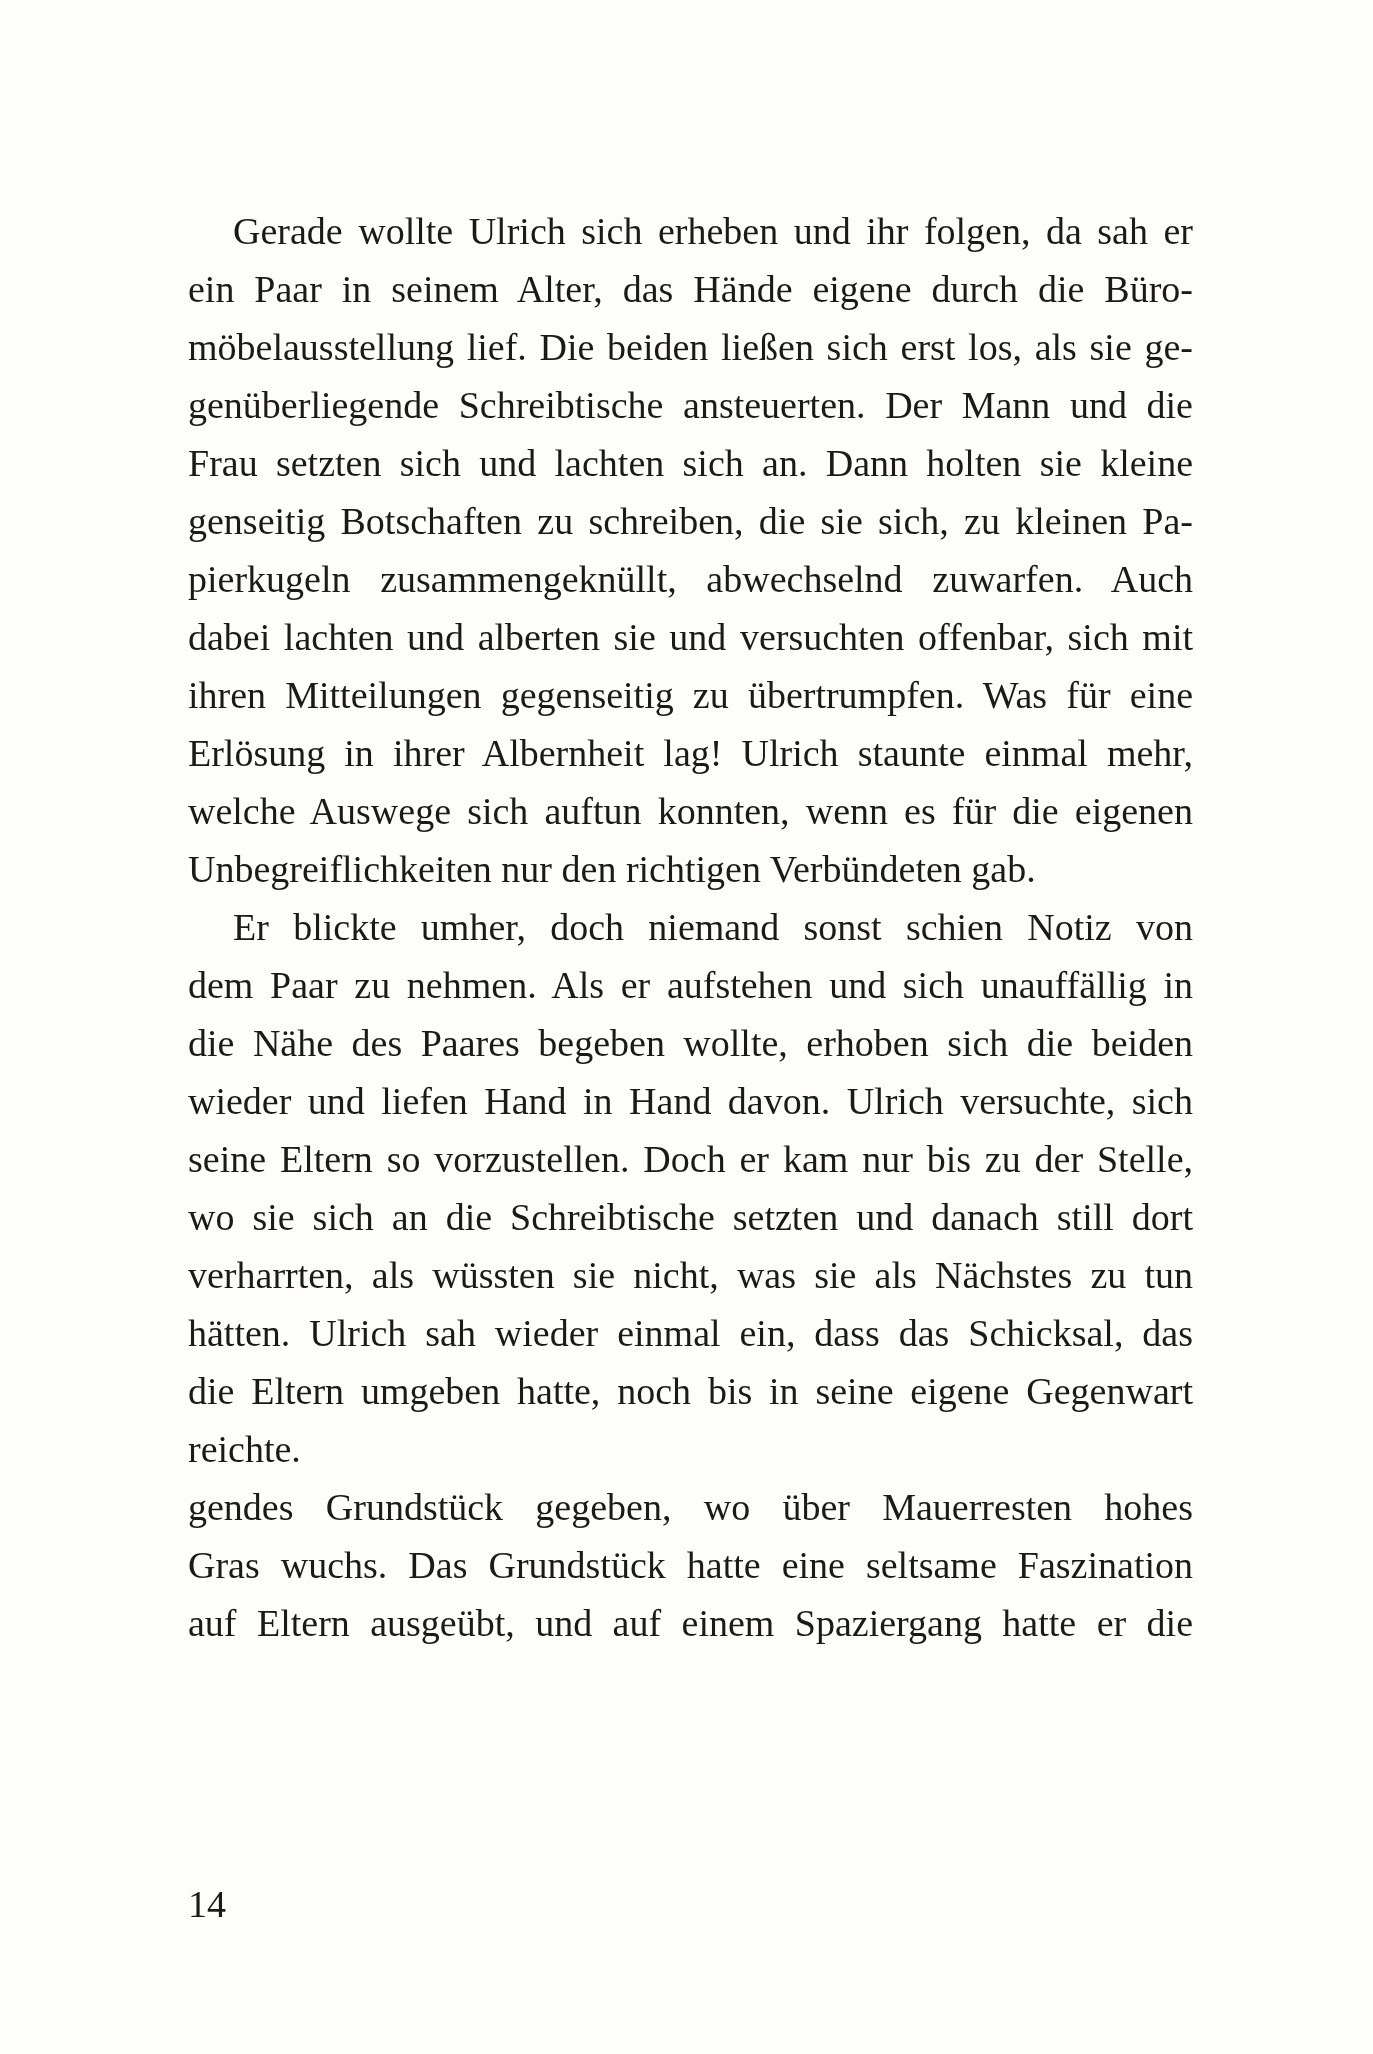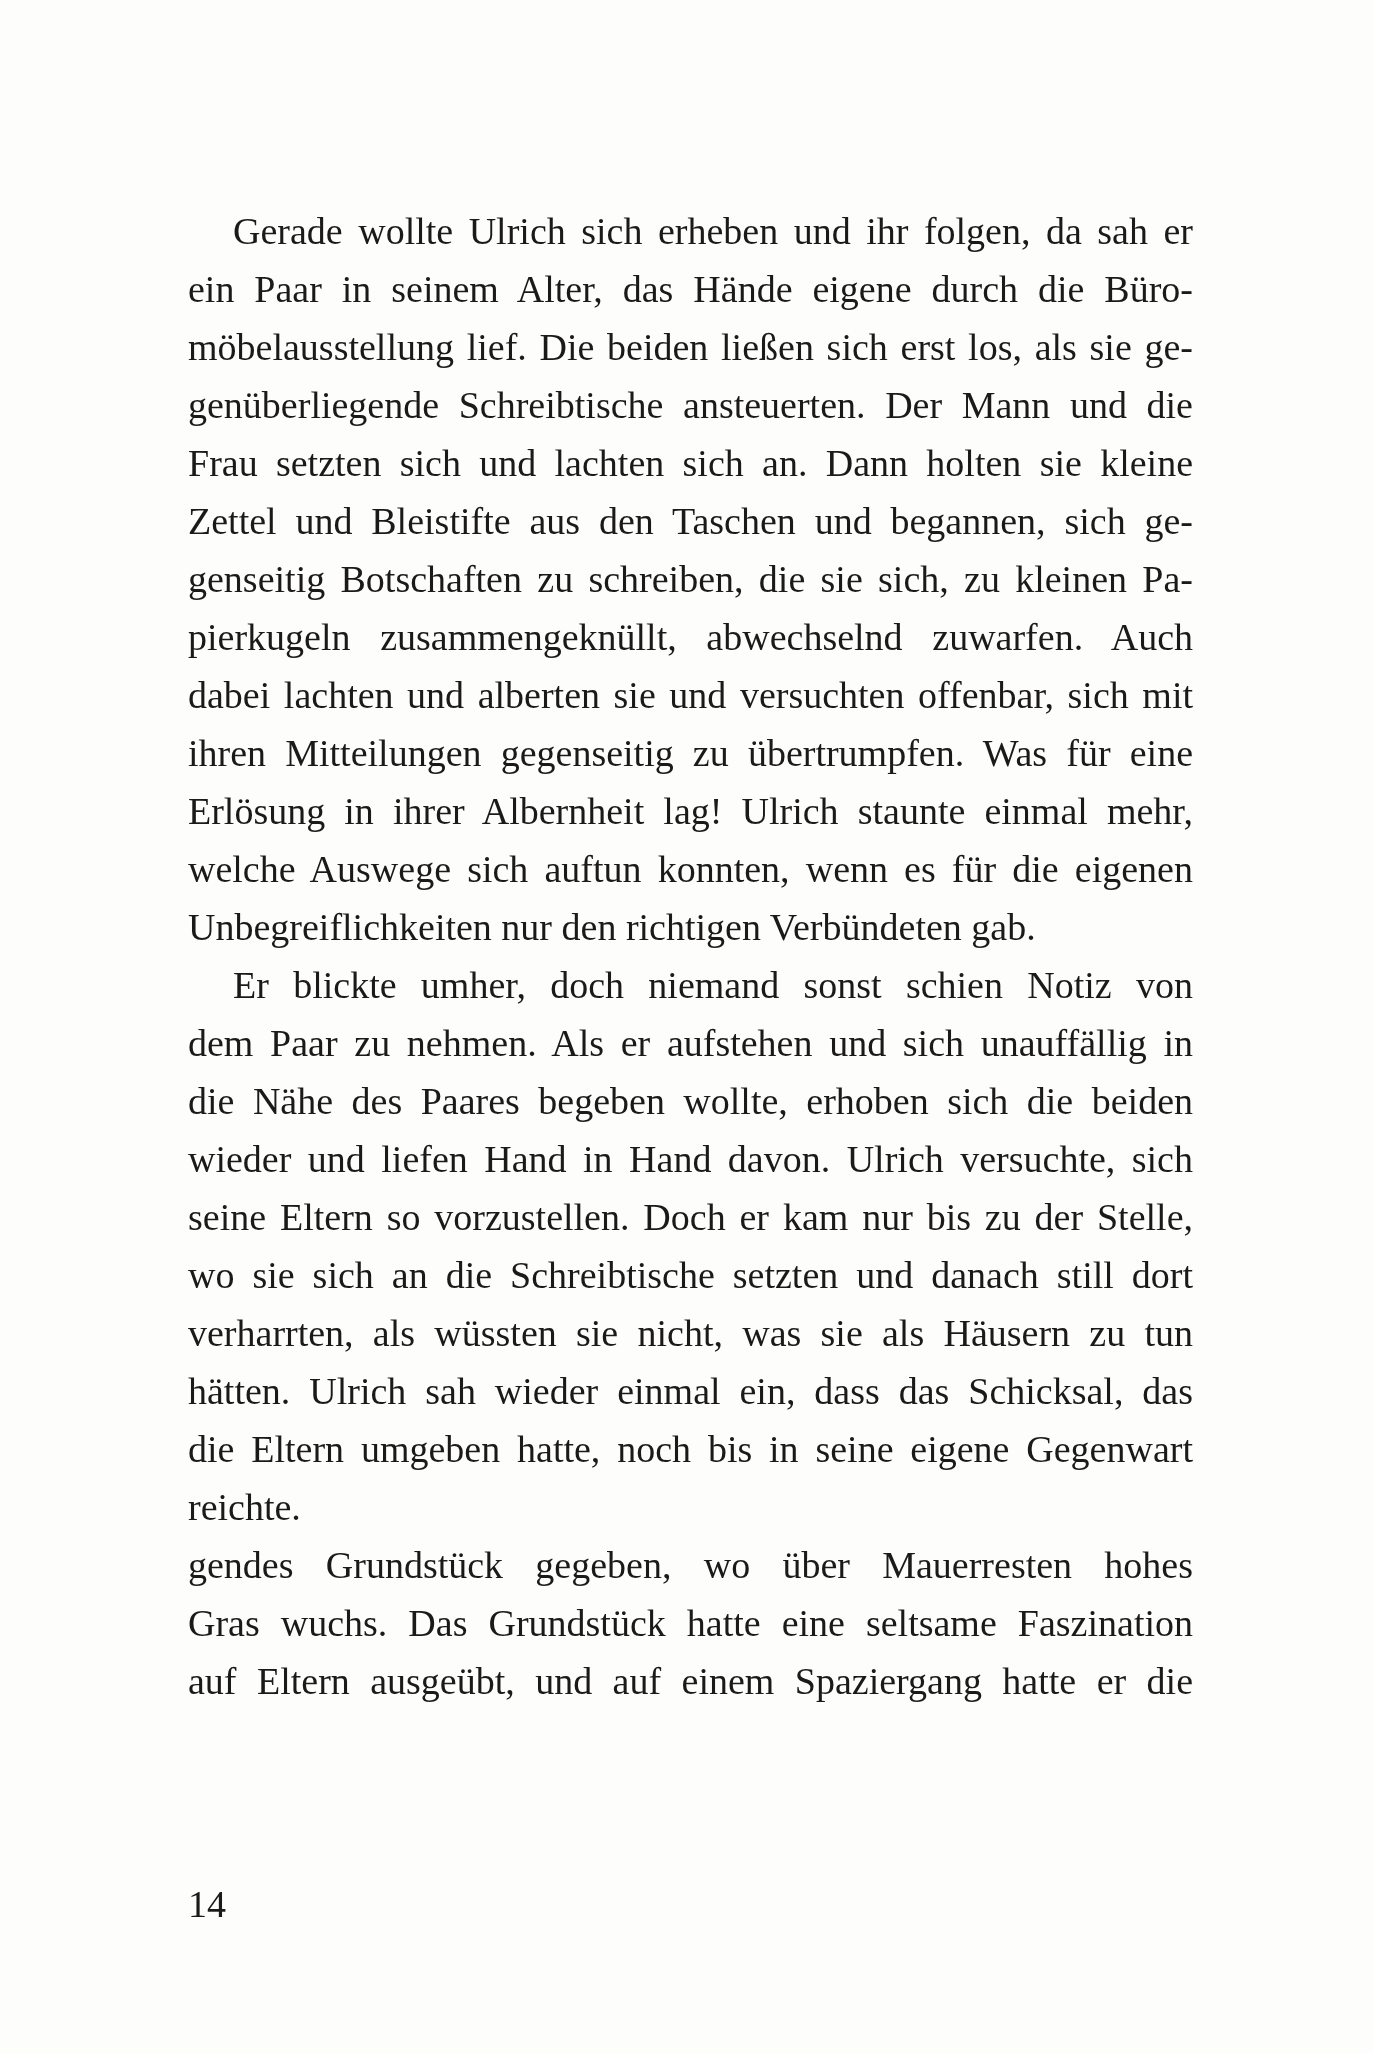--- a/index.html
+++ b/index.html
@@ -52,36 +52,35 @@
 <body style="background: rgb(253, 253, 252); color: rgb(27, 26, 24);">
 
 <div class="book-page">
   <div class="text-block">
 
     <div class="line indent">Gerade wollte Ulrich sich erheben und ihr folgen, da sah er</div>
     <div class="line">ein Paar in seinem Alter, das Hände eigene durch die Büro-</div>
     <div class="line">möbelausstellung lief. Die beiden ließen sich erst los, als sie ge-</div>
     <div class="line">genüberliegende Schreibtische ansteuerten. Der Mann und die</div>
     <div class="line">Frau setzten sich und lachten sich an. Dann holten sie kleine</div>
-    <div class="line">Zettel und Bleistifte aus den Taschen und begannen, sich ge-</div>
     <div class="line">genseitig Botschaften zu schreiben, die sie sich, zu kleinen Pa-</div>
     <div class="line">pierkugeln zusammengeknüllt, abwechselnd zuwarfen. Auch</div>
     <div class="line">dabei lachten und alberten sie und versuchten offenbar, sich mit</div>
     <div class="line">ihren Mitteilungen gegenseitig zu übertrumpfen. Was für eine</div>
     <div class="line">Erlösung in ihrer Albernheit lag! Ulrich staunte einmal mehr,</div>
     <div class="line">welche Auswege sich auftun konnten, wenn es für die eigenen</div>
     <div class="line para-end">Unbegreiflichkeiten nur den richtigen Verbündeten gab.</div>
 
     <div class="line indent">Er blickte umher, doch niemand sonst schien Notiz von</div>
     <div class="line">dem Paar zu nehmen. Als er aufstehen und sich unauffällig in</div>
     <div class="line">die Nähe des Paares begeben wollte, erhoben sich die beiden</div>
     <div class="line">wieder und liefen Hand in Hand davon. Ulrich versuchte, sich</div>
     <div class="line">seine Eltern so vorzustellen. Doch er kam nur bis zu der Stelle,</div>
     <div class="line">wo sie sich an die Schreibtische setzten und danach still dort</div>
-    <div class="line">verharrten, als wüssten sie nicht, was sie als Häusern zu tun</div>
+    <div class="line">verharrten, als wüssten sie nicht, was sie als Nächstes zu tun</div>
     <div class="line">hätten. Ulrich sah wieder einmal ein, dass das Schicksal, das</div>
     <div class="line">die Eltern umgeben hatte, noch bis in seine eigene Gegenwart</div>
     <div class="line para-end">reichte.</div>
 
     <div class="line">gendes Grundstück gegeben, wo über Mauerresten hohes</div>
     <div class="line">Gras wuchs. Das Grundstück hatte eine seltsame Faszination</div>
     <div class="line">auf Eltern ausgeübt, und auf einem Spaziergang hatte er die</div>
   </div>
   <div class="page-number">14</div>
 </div>

